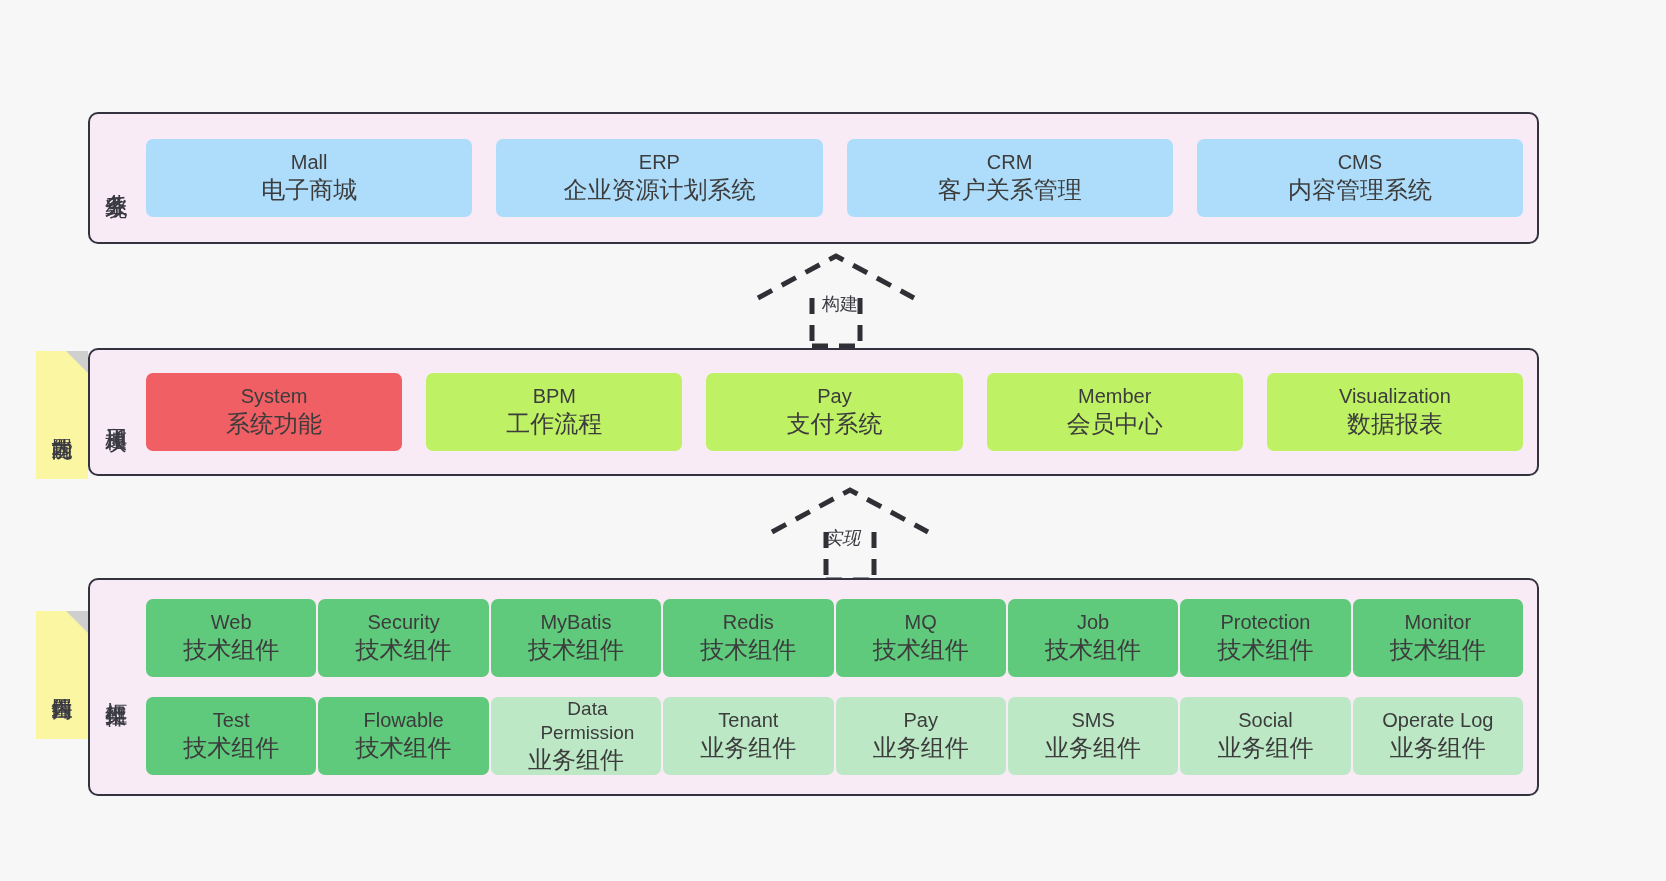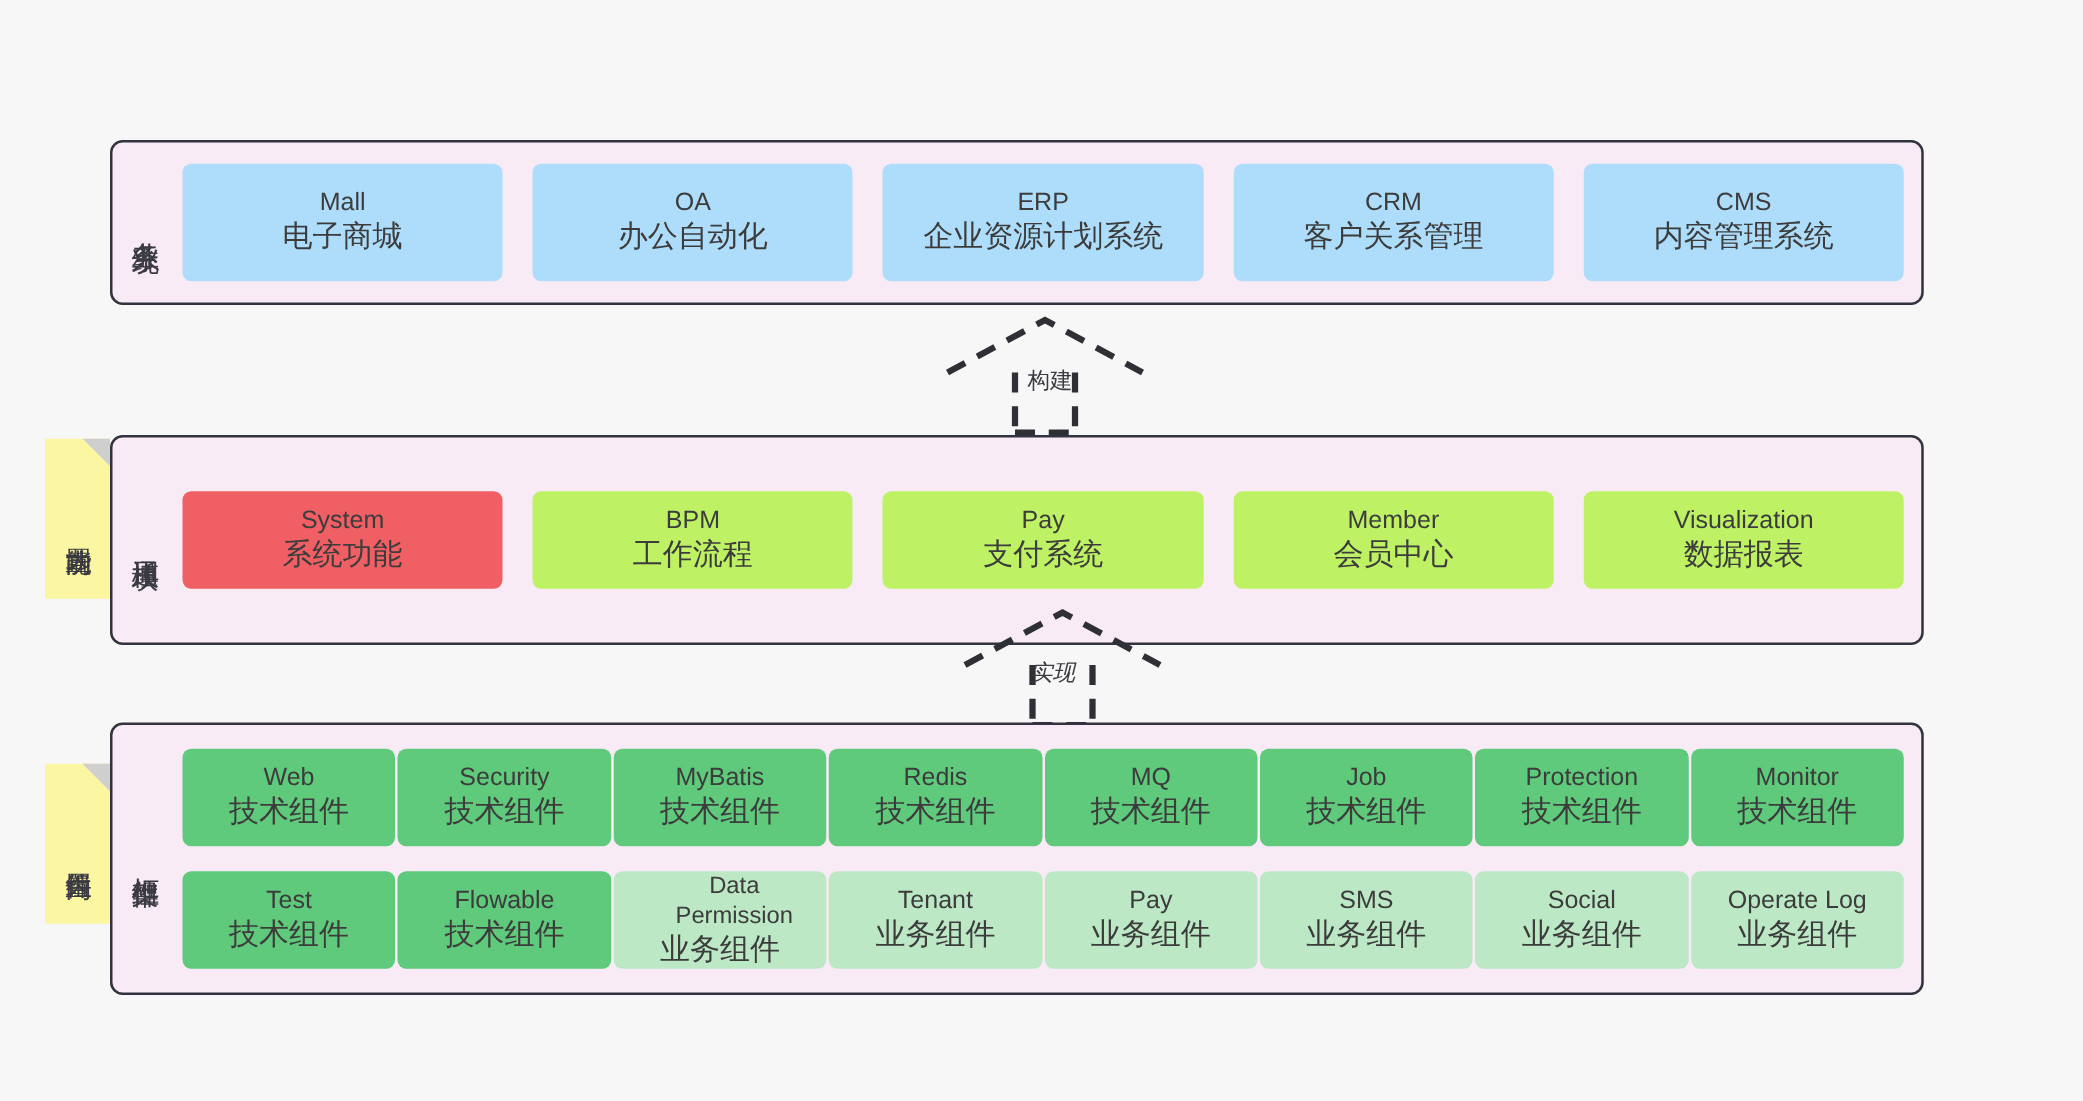--- a/index.html
+++ b/index.html
@@ -72,23 +72,23 @@
   .node.three .en { font-size: 19px; margin-left: 23px; }
 
   .blue   { background: #aeddfb; }
   .red    { background: #ef5f63; }
   .pink   { background: #bef264; }
   .green  { background: #5fc97c; }
   .lgreen { background: #bce8c6; }
 
   
   #layer-business  { left: 88px;  top: 112px; width: 1451px; height: 132px; }
-  #layer-business .row { height: 94px; }
-
-  #layer-common    { left: 88px;  top: 348px; width: 1451px; height: 168px; }
+  #layer-business .row { height: 78px; }
+
+  #layer-common    { left: 88px;  top: 348px; width: 1451px; height: 128px; }
   #layer-common .row { height: 78px; }
 
   #layer-framework { left: 88px;  top: 578px; width: 1451px; height: 218px; }
   #layer-framework .row { height: 78px; }
   #layer-framework .layer-body { gap: 20px; }
   #layer-framework .row { gap: 2px; }
 
   
   .note {
     position: absolute;
@@ -138,24 +138,20 @@
 
   <div class="layer" id="layer-business">
     <div class="layer-title">业务系统</div>
     <div class="layer-body">
       <div class="row">
         <div class="node blue">
           <span class="en">Mall</span>
           <span class="cn">电子商城</span>
         </div>
         <div class="node blue">
-          <span class="en">OA</span>
-          <span class="cn">办公自动化</span>
-        </div>
-        <div class="node blue">
           <span class="en">ERP</span>
           <span class="cn">企业资源计划系统</span>
         </div>
         <div class="node blue">
           <span class="en">CRM</span>
           <span class="cn">客户关系管理</span>
         </div>
         <div class="node blue">
           <span class="en">CMS</span>
           <span class="cn">内容管理系统</span>

